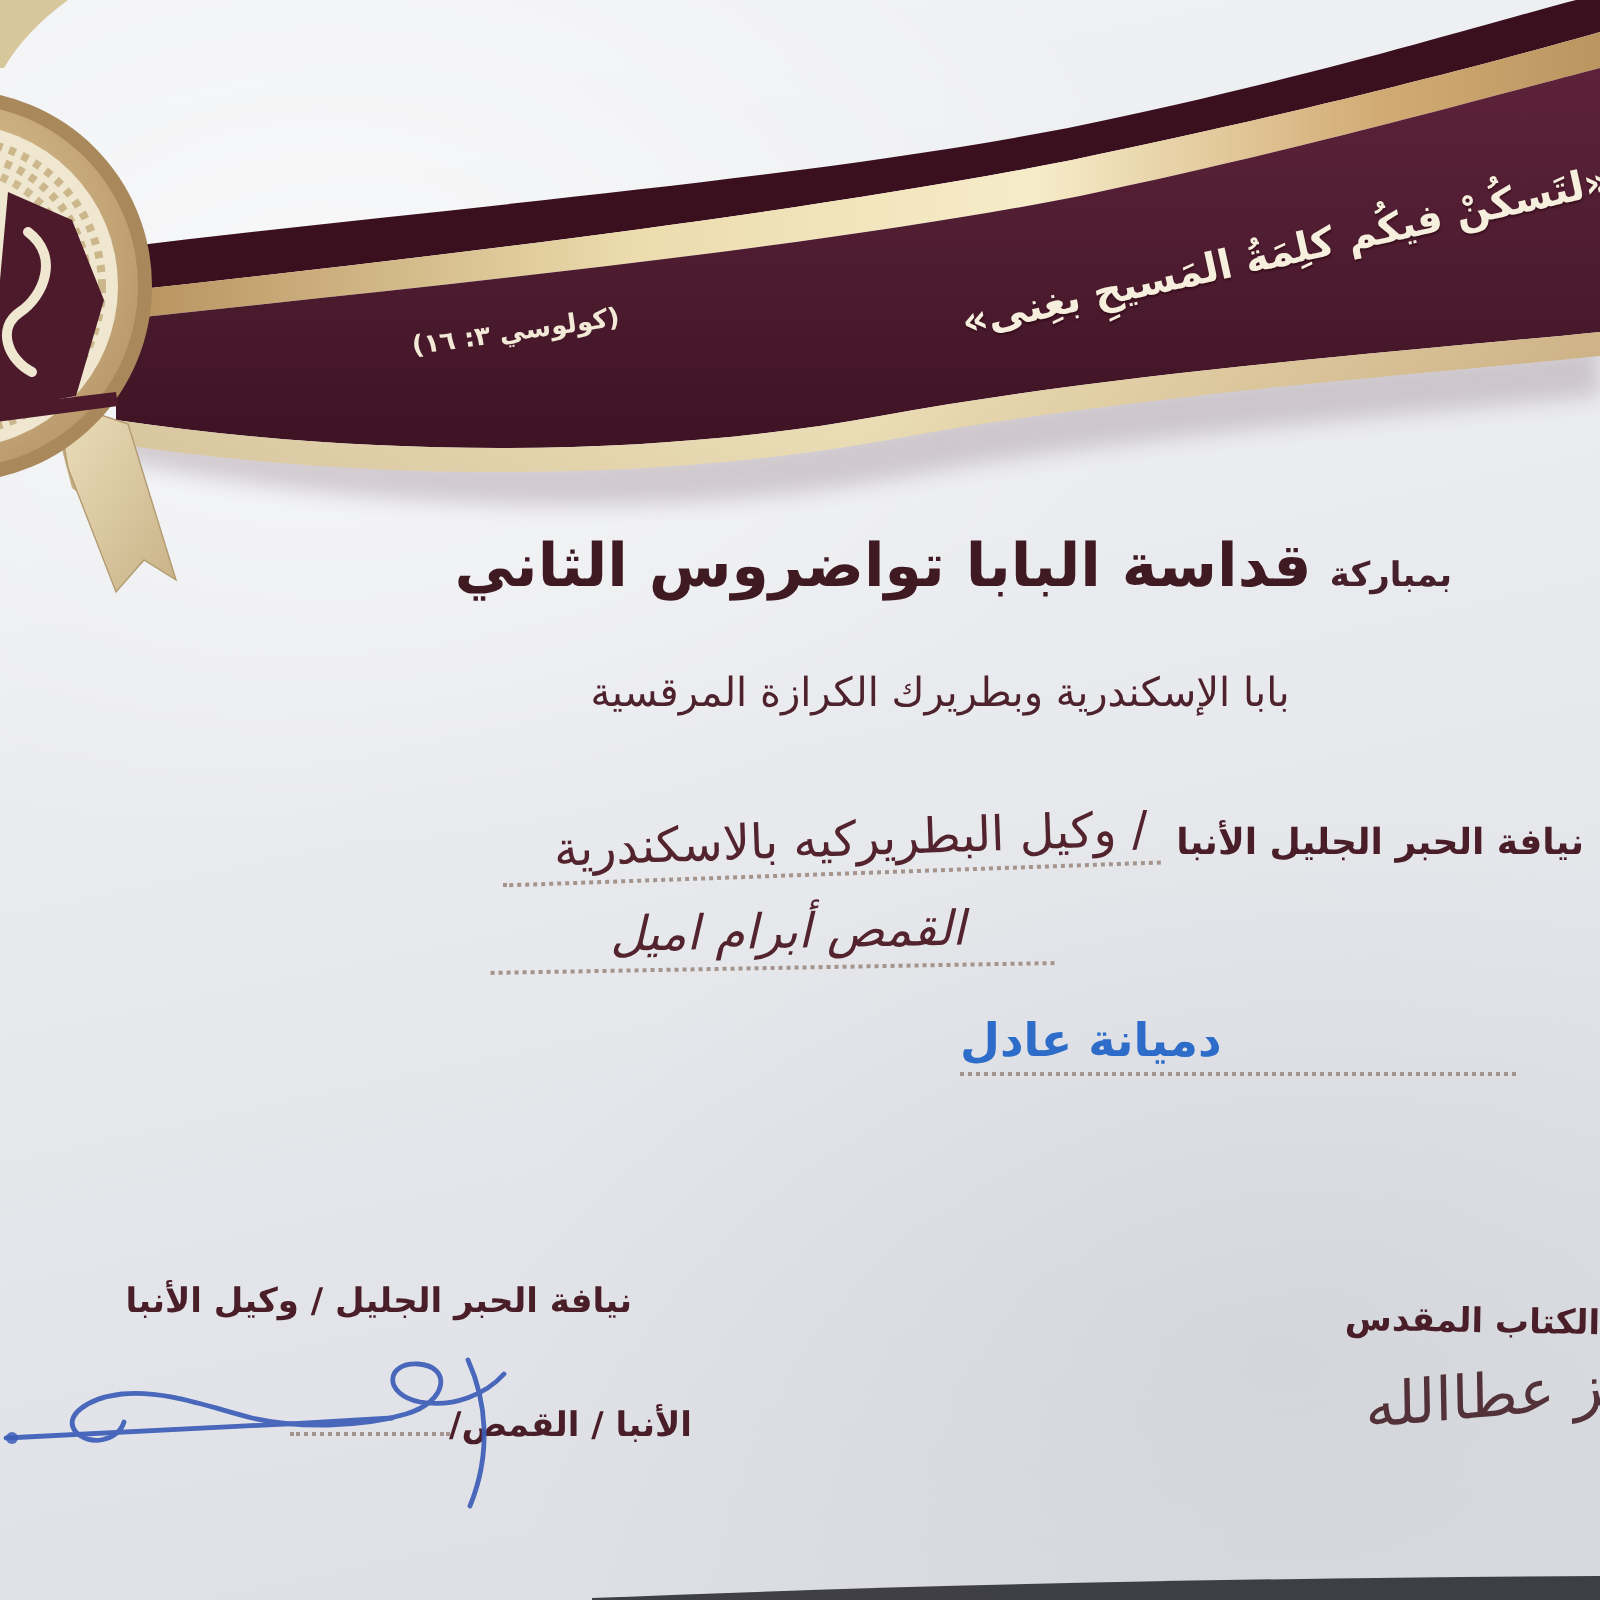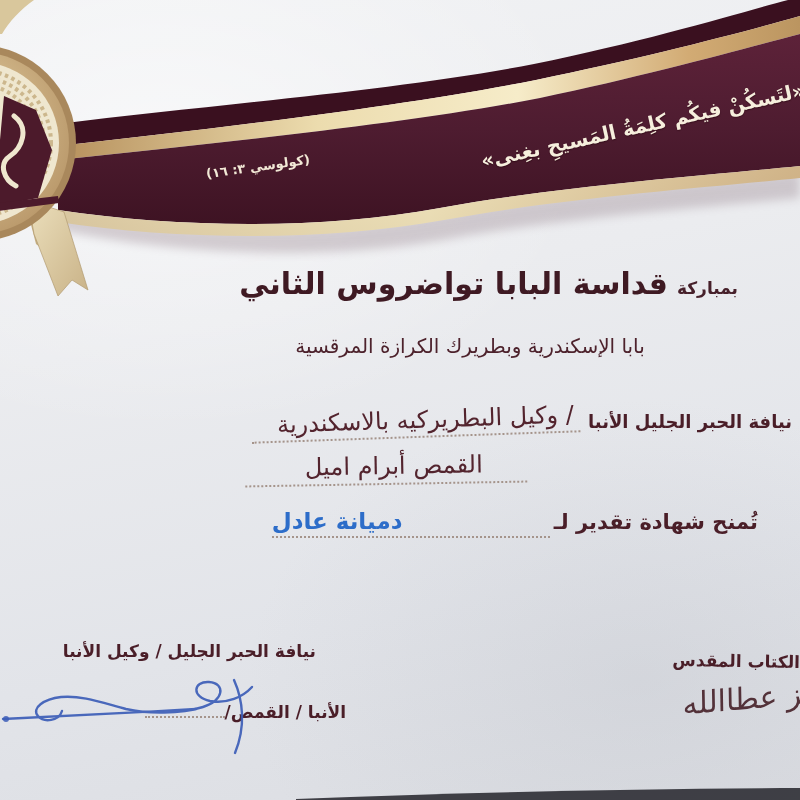--- a/index.html
+++ b/index.html
@@ -11,30 +11,30 @@
       linear-gradient(168deg,#f1f2f4 0%,#ebecef 38%,#e2e4e9 72%,#dbdde2 100%);}
   svg.layer{position:absolute;left:0;top:0;width:800px;height:800px;pointer-events:none;}
   .txt{position:absolute;direction:rtl;color:#4a1e28;white-space:nowrap;}
   .center{text-align:center;}
   
   .verse{left:508px;top:110px;width:300px;font-size:20px;font-weight:700;color:#f6efdd;
     transform:rotate(-12.5deg);text-align:center;text-shadow:0 1px 1px rgba(40,5,15,.6);}
   .verse-ref{left:196px;top:159px;width:124px;font-size:13px;font-weight:700;color:#f2e9d6;
     transform:rotate(-8deg);text-align:center;}
   
-  .blessing{left:258px;top:266px;width:480px;}
+  .blessing{left:246px;top:266px;width:480px;}
   .blessing .pre{font-size:17px;font-weight:700;color:#46202a;margin-left:4px;}
   .blessing .pope{font-size:30px;font-weight:800;color:#3f1a23;letter-spacing:-.5px;}
   .pope-title{left:288px;top:334px;width:364px;font-size:20px;font-weight:400;color:#4d222c;}
   .partner{left:328px;top:376px;width:304px;font-size:20px;font-weight:700;}
   .row-bishop{right:8px;top:406px;width:650px;display:flex;align-items:flex-end;gap:8px;}
   .row-bishop .lbl{font-size:18px;font-weight:700;padding-bottom:6px;}
   .row-bishop .val{font-size:24px;color:#53242e;border-bottom:2px dotted #a5948b;
     padding:0 6px 2px 26px;transform:rotate(-2deg);}
-  .row-priest{left:168px;top:452px;width:436px;text-align:center;}
+  .row-priest{left:168px;top:452px;width:436px;text-align:center;font-style:italic;}
   .row-priest .val{display:inline-block;font-size:24px;color:#53242e;
     border-bottom:2px dotted #a5948b;padding:0 44px 3px 60px;transform:rotate(-1deg);}
   .row-grant{right:42px;top:508px;width:520px;display:flex;align-items:flex-end;gap:4px;}
   .row-grant .lbl{font-size:21px;font-weight:800;padding-bottom:4px;}
   .row-grant .fill{width:278px;text-align:left;border-bottom:2px dotted #a5948b;padding-bottom:2px;}
   .row-grant .name{font-size:23px;font-weight:600;color:#2d6dc9;}
   .achieve{left:168px;top:579px;width:632px;font-weight:700;font-size:21px;color:#46202a;}
   .achieve .book{font-weight:800;}
   
   .sigl1{left:2px;top:641px;width:314px;font-size:17px;font-weight:800;}
@@ -128,21 +128,20 @@
   <div class="txt row-bishop">
     <span class="lbl">نيافة الحبر الجليل الأنبا</span>
     <span class="val">/ وكيل البطريركيه بالاسكندرية</span>
   </div>
 
   <div class="txt row-priest">
     <span class="val">القمص أبرام اميل</span>
   </div>
 
   <div class="txt row-grant">
-    <span class="lbl">تُمنح شهادة تقدير لـ</span>
     <span class="fill">
       <span class="name">دميانة عادل</span>
     </span>
   </div>
 
 
   <div class="txt sigl1">نيافة الحبر الجليل / وكيل الأنبا</div>
   <div class="txt sigl2">
     <span>الأنبا / القمص/</span><span class="dots"></span>
   </div>

